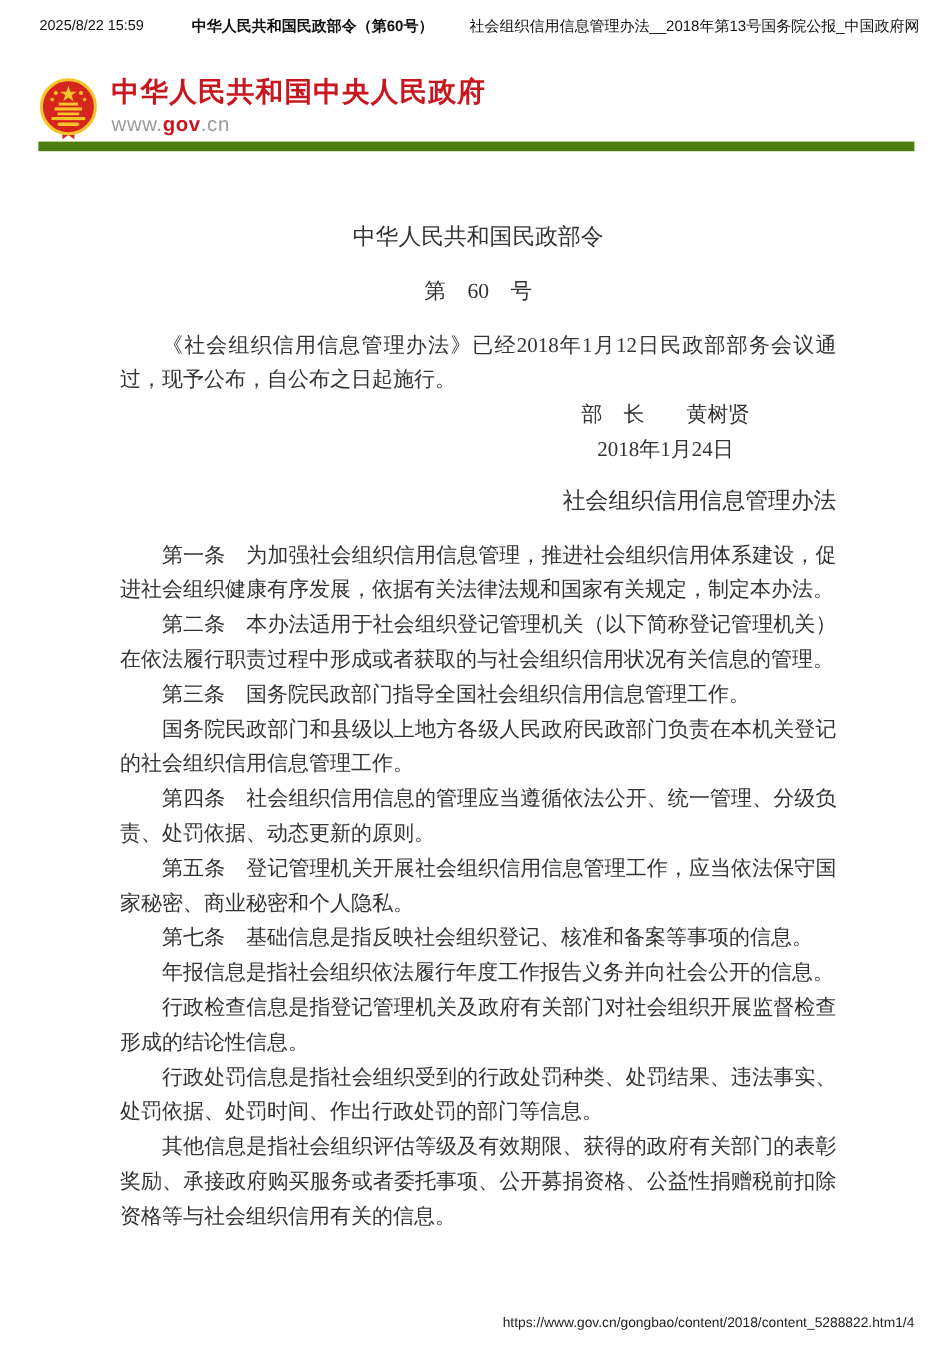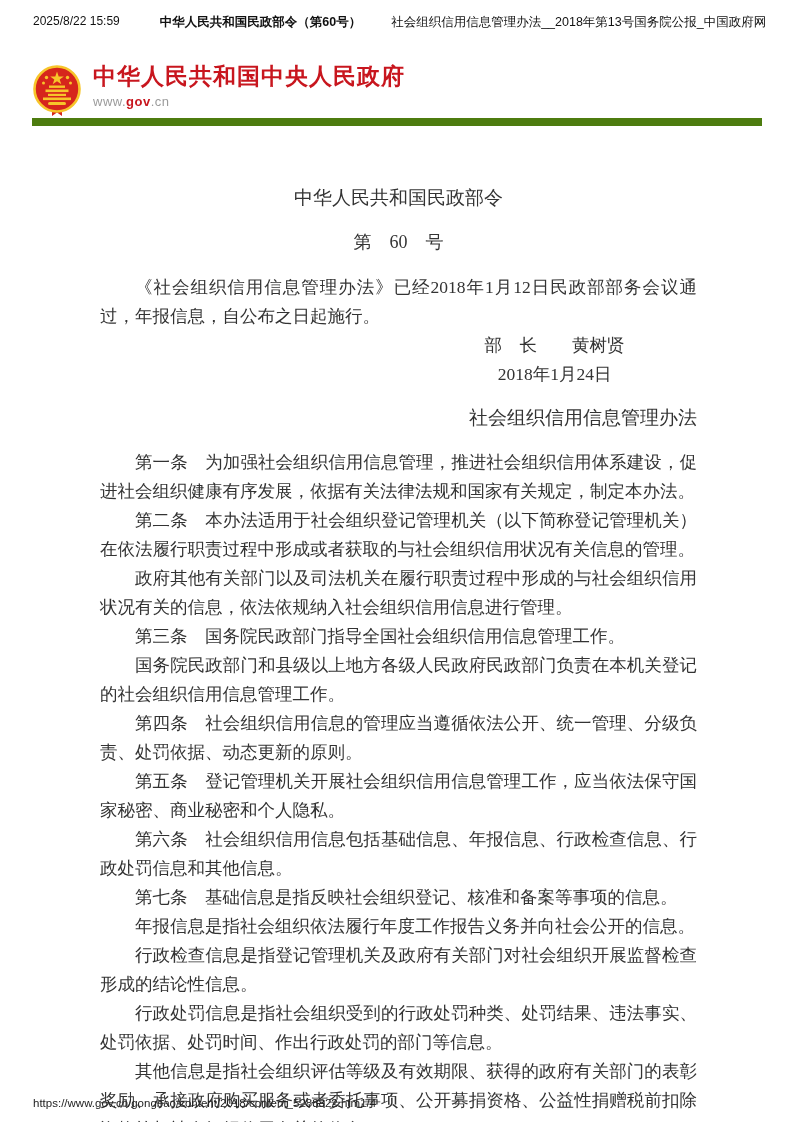--- a/index.html
+++ b/index.html
@@ -23,21 +23,21 @@
     position:absolute; top:63px; left:32px; right:31px;
     padding-bottom:5px; border-bottom:8px solid #4d7c0f;
     display:flex; align-items:flex-start; gap:11px; height:50px;
   }
   .emblem { flex:0 0 auto; margin-top:1px; }
   .banner-text { display:flex; flex-direction:column; }
   .site-name {
     color:#c8161e; font-weight:bold; font-size:23px; line-height:27px;
     letter-spacing:1px; font-family:"Liberation Sans", sans-serif;
   }
-  .site-url { font-size:13px; color:#9b9b9b; margin-top:4px; letter-spacing:0.5px; }
+  .site-url { font-size:17px; color:#9b9b9b; margin-top:4px; letter-spacing:0.5px; }
   .site-url .gov { color:#c8161e; font-weight:bold; }
 
   
   .content {
     position:absolute; left:100px; top:183px; width:597px;
     font-family:"Liberation Serif", "DejaVu Serif", serif;
     font-size:17.5px; line-height:29px; color:#333;
   }
   .decree-title, .regulation-title {
     text-align:center; font-size:19px; font-weight:normal; margin:0;
@@ -46,21 +46,21 @@
   .decree-number { text-align:center; margin:0 0 16px 0; font-size:18px; }
   .preamble { margin:0; text-indent:2em; text-align:justify; }
   .sig-block { margin-left:312px; text-align:center; }
   .sig-block div { margin:0; }
   .regulation-title { margin-top:14px; margin-bottom:16px;text-align:right; }
   .para { margin:0; text-indent:2em; text-align:justify; }
 
   
   .print-footer {
     position:absolute; left:33px; right:31px; bottom:13px;
-    display:flex; justify-content:flex-start;
+    display:flex; justify-content:flex-end;
     font-size:11.5px; color:#222; white-space:nowrap;
   }
 </style>
 </head>
 <body>
 
 <div class="page">
 
   <div class="print-header">
     <span class="ph-datetime">2025/8/22 15:59</span>
@@ -88,34 +88,32 @@
     </span>
     <span class="banner-text">
       <span class="site-name">中华人民共和国中央人民政府</span>
       <span class="site-url"><span>www.</span><span class="gov">gov</span><span>.cn</span></span>
     </span>
   </div>
 
   <div class="content">
     <h1 class="decree-title">中华人民共和国民政部令</h1>
     <div class="decree-number">第　60　号</div>
-    <p class="preamble">《社会组织信用信息管理办法》已经2018年1月12日民政部部务会议通过，年报信息，自公布之日起施行。</p>
+    <p class="preamble">《社会组织信用信息管理办法》已经2018年1月12日民政部部务会议通过，现予公布，自公布之日起施行。</p>
     <div class="sig-block">
       <div>部　长　　黄树贤</div>
       <div>2018年1月24日</div>
     </div>
     <h2 class="regulation-title">社会组织信用信息管理办法</h2>
     <p class="para">第一条　为加强社会组织信用信息管理，推进社会组织信用体系建设，促进社会组织健康有序发展，依据有关法律法规和国家有关规定，制定本办法。</p>
     <p class="para">第二条　本办法适用于社会组织登记管理机关（以下简称登记管理机关）在依法履行职责过程中形成或者获取的与社会组织信用状况有关信息的管理。</p>
-    <p class="para">政府其他有关部门以及司法机关在履行职责过程中形成的与社会组织信用状况有关的信息，依法依规纳入社会组织信用信息进行管理。</p>
     <p class="para">第三条　国务院民政部门指导全国社会组织信用信息管理工作。</p>
     <p class="para">国务院民政部门和县级以上地方各级人民政府民政部门负责在本机关登记的社会组织信用信息管理工作。</p>
     <p class="para">第四条　社会组织信用信息的管理应当遵循依法公开、统一管理、分级负责、处罚依据、动态更新的原则。</p>
     <p class="para">第五条　登记管理机关开展社会组织信用信息管理工作，应当依法保守国家秘密、商业秘密和个人隐私。</p>
-    <p class="para">第六条　社会组织信用信息包括基础信息、年报信息、行政检查信息、行政处罚信息和其他信息。</p>
     <p class="para">第七条　基础信息是指反映社会组织登记、核准和备案等事项的信息。</p>
     <p class="para">年报信息是指社会组织依法履行年度工作报告义务并向社会公开的信息。</p>
     <p class="para">行政检查信息是指登记管理机关及政府有关部门对社会组织开展监督检查形成的结论性信息。</p>
     <p class="para">行政处罚信息是指社会组织受到的行政处罚种类、处罚结果、违法事实、处罚依据、处罚时间、作出行政处罚的部门等信息。</p>
     <p class="para">其他信息是指社会组织评估等级及有效期限、获得的政府有关部门的表彰奖励、承接政府购买服务或者委托事项、公开募捐资格、公益性捐赠税前扣除资格等与社会组织信用有关的信息。</p>
   </div>
 
   <div class="print-footer">
     <span>https://www.gov.cn/gongbao/content/2018/content_5288822.htm</span>
     <span>1/4</span>

